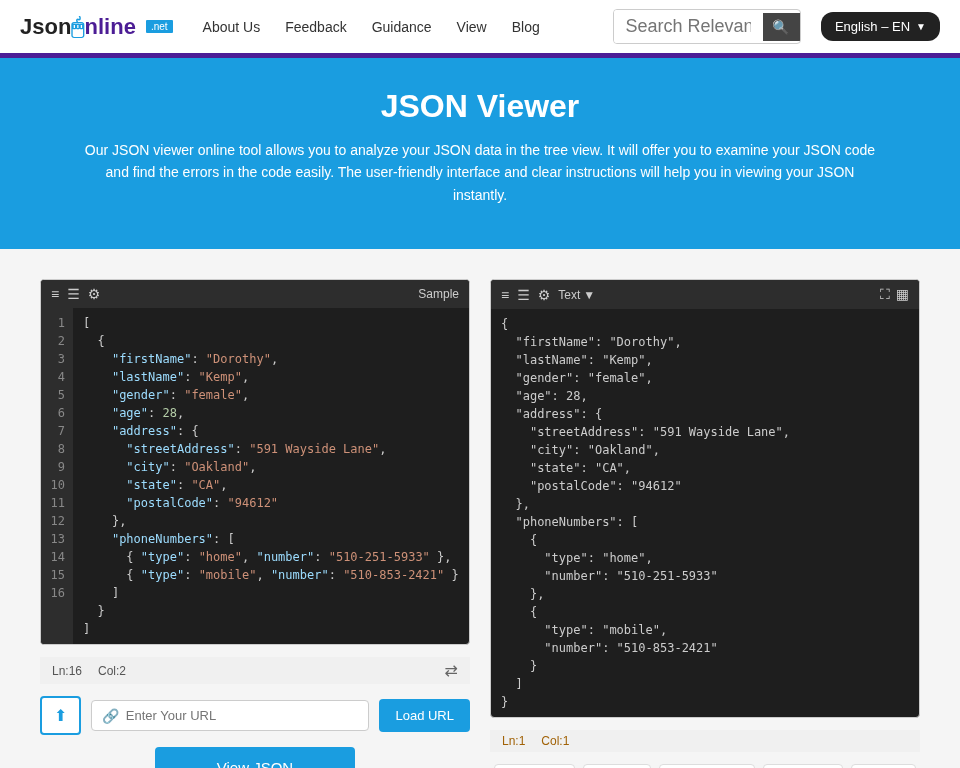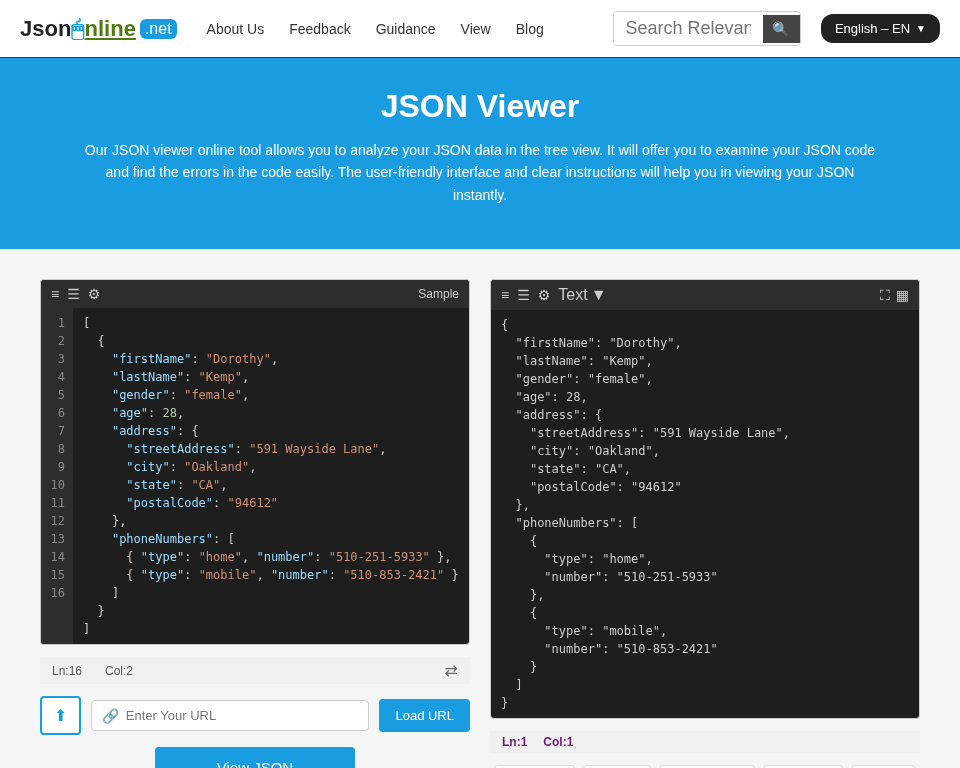--- a/index.html
+++ b/index.html
@@ -5,39 +5,39 @@
     * { box-sizing: border-box; margin: 0; padding: 0; }
     body { font-family: Arial, sans-serif; background: #f5f5f5; min-height: 768px; width: 960px; overflow-x: hidden; }
 
     
     .header {
       display: flex;
       align-items: center;
       background: #fff;
       padding: 0 20px;
       height: 58px;
-      border-bottom: 1px solid #4c1d95;
+      border-bottom: 5px solid #4c1d95;
       gap: 20px;
     }
     .logo {
       display: flex;
       align-items: center;
       font-size: 22px;
       font-weight: bold;
       color: #222;
       text-decoration: none;
       margin-right: 10px;
     }
     .logo-badge {
       background: #1a9de0;
       color: #fff;
-      font-size: 16px;
+      font-size: 10px;
       padding: 1px 5px;
-      border-radius: 6px;
-      margin-left: 4px;
+      border-radius: 1px;
+      margin-left: 10px;
       vertical-align: bottom;
       font-weight: normal;
     }
     .nav-links { display: flex; gap: 25px; align-items: center; }
     .nav-links a { text-decoration: none; color: #333; font-size: 14px; }
     .search-bar {
       display: flex;
       align-items: center;
       margin-left: auto;
       border: 1px solid #ccc;
@@ -151,21 +151,21 @@
     .code-content .str { color: #ce9178; }
     .code-content .num { color: #b5cea8; }
     .code-content .punc { color: #ccc; }
     .editor-footer {
       background: #f0f0f0;
       display: flex;
       align-items: center;
       padding: 4px 12px;
       font-size: 12px;
       color: #555;
-      gap: 23px;
+      gap: 16px;
     }
     .editor-footer .footer-right { margin-left: auto; }
     .format-icon { font-size: 16px; color: #666; cursor: pointer; }
 
     
     .url-row {
       display: flex;
       align-items: center;
       gap: 10px;
     }
@@ -237,21 +237,21 @@
     .right-toolbar {
       background: #2d2d2d;
       display: flex;
       align-items: center;
       padding: 6px 10px;
       gap: 8px;
     }
     .right-toolbar .toolbar-icon { color: #ccc; }
     .text-dropdown {
       color: #ccc;
-      font-size: 16px;
+      font-size: 12px;
       background: transparent;
       border: none;
       cursor: pointer;
       display: flex;
       align-items: center;
       gap: 3px;
     }
     .right-toolbar-icons { margin-left: auto; display: flex; gap: 6px; }
     .right-code-area {
       min-height: 250px;
@@ -263,23 +263,22 @@
       padding: 6px 10px;
       line-height: 1.5;
       white-space: pre;
     }
     .right-editor-footer {
       background: #f0f0f0;
       display: flex;
       align-items: center;
       padding: 4px 12px;
       font-size: 12px;
-      color: #701a75;
+      color: #a16207;
       gap: 16px;
-      font-weight: bold;
     }
 
     
     .action-buttons {
       display: flex;
       justify-content: center;
       gap: 8px;
       flex-wrap: wrap;
     }
     .action-btn {
@@ -299,21 +298,21 @@
     ::-webkit-scrollbar-track { background: #f1f1f1; }
     ::-webkit-scrollbar-thumb { background: #ccc; border-radius: 3px; }
   </style>
 </head>
 <body>
 
 <div class="header">
   <a class="logo" href="#">
     <span>Json</span>
       <span style="color:#1a9de0;">🖱</span>
-      <span style="color:#4d7c0f;text-decoration:underline;">nline</span>
+      <span style="color:#4c1d95;">nline</span>
       <span class="logo-badge">.net</span>
   </a>
   <nav class="nav-links">
     <a href="#">About Us</a>
     <a href="#">Feedback</a>
     <a href="#">Guidance</a>
     <a href="#">View</a>
     <a href="#">Blog</a>
   </nav>
   <div class="search-bar">

